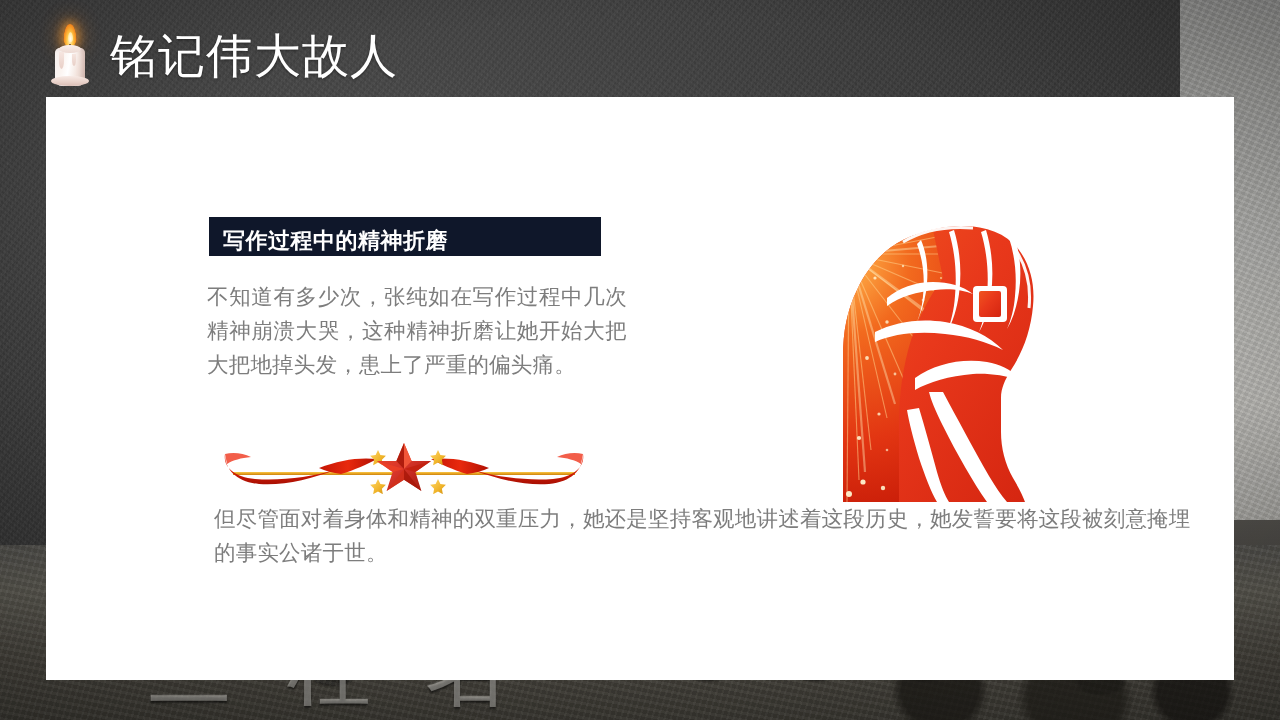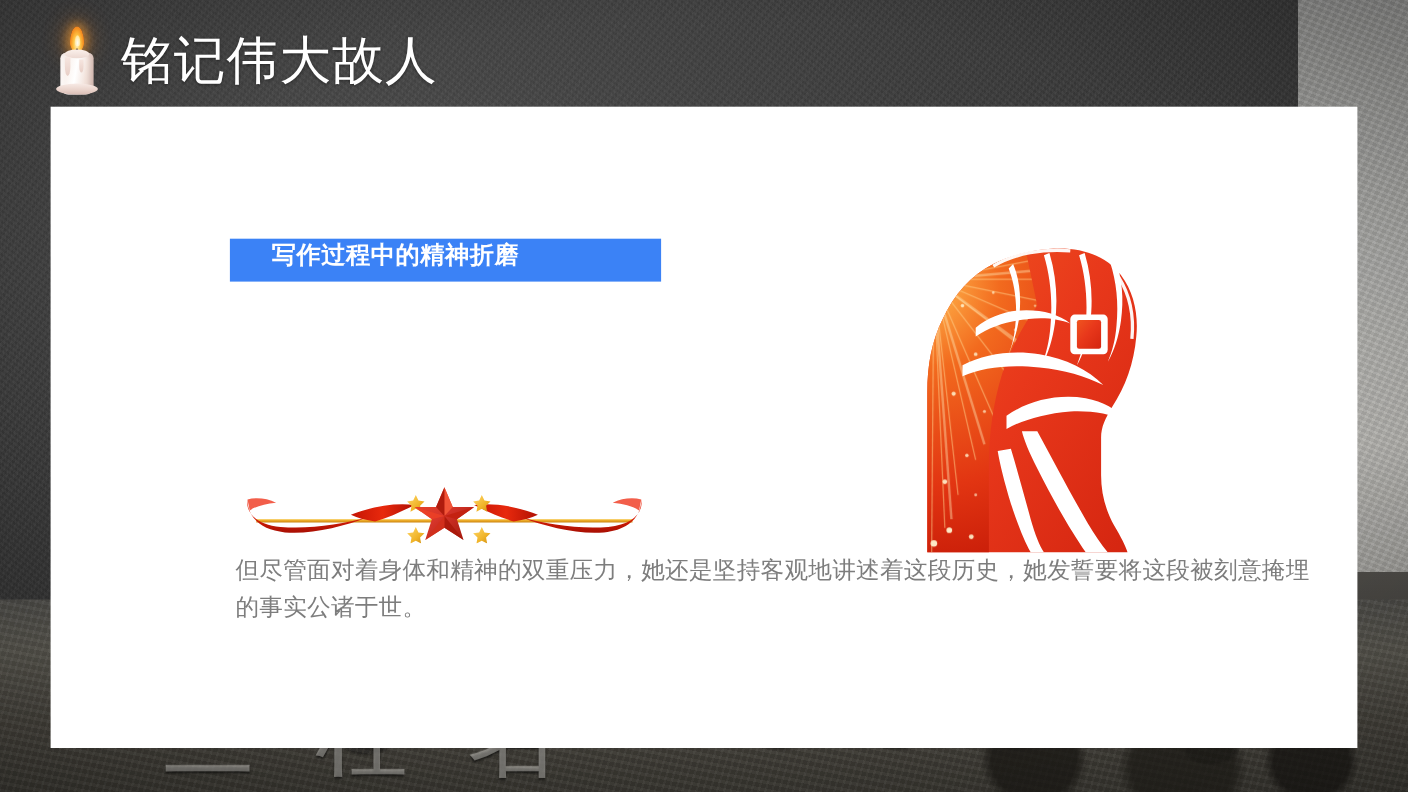--- a/index.html
+++ b/index.html
@@ -172,22 +172,22 @@
   .card {
     position:absolute; left:46px; top:97px;
     width:1188px; height:583px;
     background:#ffffff;
   }
 
   
   .banner {
     position:absolute; left:163px; top:120px;
     width:392px; height:39px;
-    background:#3b82f6;
-    display:flex; align-items:flex-start;padding-left:24px;
+    background:#0f172a;
+    display:flex; align-items:flex-end;
   }
   .banner-text {
     color:#ffffff; font-weight:bold;
     font-family:"DejaVu Sans","Liberation Sans",sans-serif;
     font-size:22px; letter-spacing:.5px;
     padding-left:14px; white-space:nowrap;
   }
 
   
   .para-top {
@@ -246,20 +246,21 @@
     </div>
     <div class="header-title">铭记伟大故人</div>
   </div>
 
   <div class="card">
 
     <div class="banner">
       <span class="banner-text">写作过程中的精神折磨</span>
     </div>
 
+    <div class="para-top">不知道有多少次，张纯如在写作过程中几次精神崩溃大哭，这种精神折磨让她开始大把大把地掉头发，患上了严重的偏头痛。</div>
 
     <div class="divider">
       <svg viewBox="0 0 394 56" width="394" height="56" xmlns="http://www.w3.org/2000/svg" aria-hidden="true">
         <defs>
           <linearGradient id="rbA" x1="0" y1="0" x2="0" y2="1">
             <stop offset="0" stop-color="#f0371f"></stop>
               <stop offset="55%" stop-color="#d81e06"></stop>
               <stop offset="100%" stop-color="#a80f03"></stop>
           </linearGradient>
           <linearGradient id="rbB" x1="0" y1="0" x2="1" y2="0">

